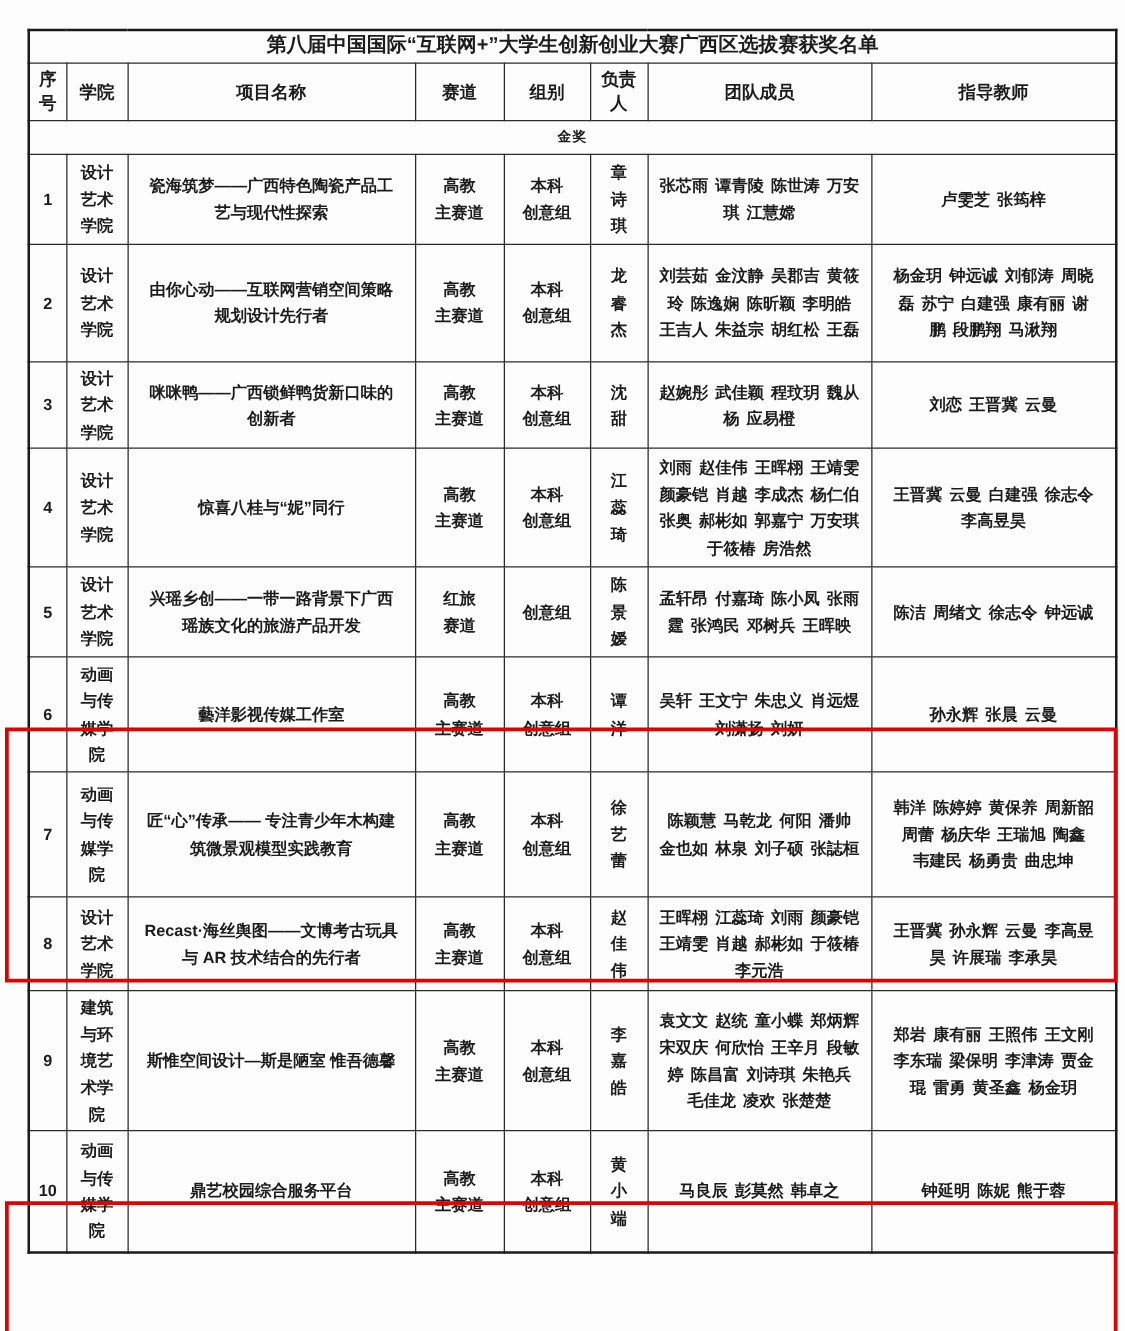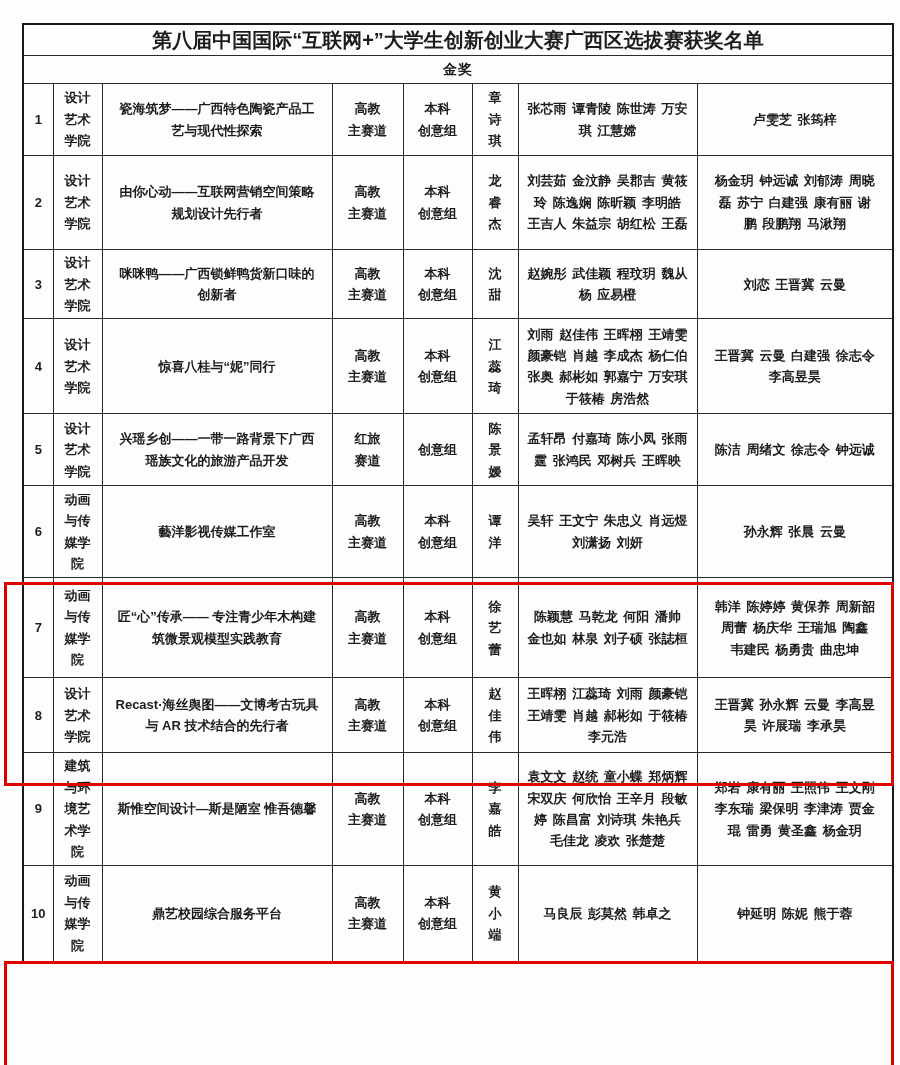--- a/index.html
+++ b/index.html
@@ -25,35 +25,35 @@
     text-align: center;
     vertical-align: middle;
     font-size: 13px;
     font-weight: 600;
     line-height: 1.65;
     padding: 2px 6px;
     overflow: hidden;
   }
   .title-row td {
     height: 26px;
-    font-size: 20px;
+    font-size: 16px;
     font-weight: 700;
     padding: 2px 4px;
     line-height: 1.3;
   }
   .header-row td {
     height: 46px;
     font-size: 14px;
     font-weight: 700;
     padding: 2px 3px;
     line-height: 1.35;
   }
   .section-row td {
     height: 27px;
-    font-size: 14px;
+    font-size: 11px;
     font-weight: 700;
     letter-spacing: 1px;
   }
   .c-no      { padding: 2px 1px; }
   .c-college { padding: 2px 9px; }
   .c-project { padding: 2px 12px; margin-left: 8px; }
   .c-track   { white-space: pre-line; }
   .c-group   { white-space: pre-line; margin-left: 40px; }
   .c-leader  { padding: 2px 10px; }
   .c-team    { padding: 2px 8px; word-spacing: 2px; }
@@ -76,20 +76,30 @@
         <col style="width:71px">
       <col style="width:69px">
         <col style="width:46px">
         <col style="width:179px">
         <col style="width:196px">
     </colgroup>
     <thead>
       <tr class="title-row">
         <td colspan="8">第八届中国国际“互联网+”大学生创新创业大赛广西区选拔赛获奖名单</td>
       </tr>
+      <tr class="header-row">
+        <td>序号</td>
+        <td>学院</td>
+        <td>项目名称</td>
+        <td>赛道</td>
+        <td>组别</td>
+        <td>负责人</td>
+        <td>团队成员</td>
+        <td>指导教师</td>
+      </tr>
     </thead>
     <tbody id="awards-body">
         <tr class="section-row">
           <td colspan="8">金奖</td>
         </tr>
         <tr class="data-row" id="row-1" style="height: 72px;">
           <td class="c-no">1</td>
           <td class="c-college">设计艺术学院</td>
           <td class="c-project">瓷海筑梦——广西特色陶瓷产品工艺与现代性探索</td>
           <td class="c-track">高教

